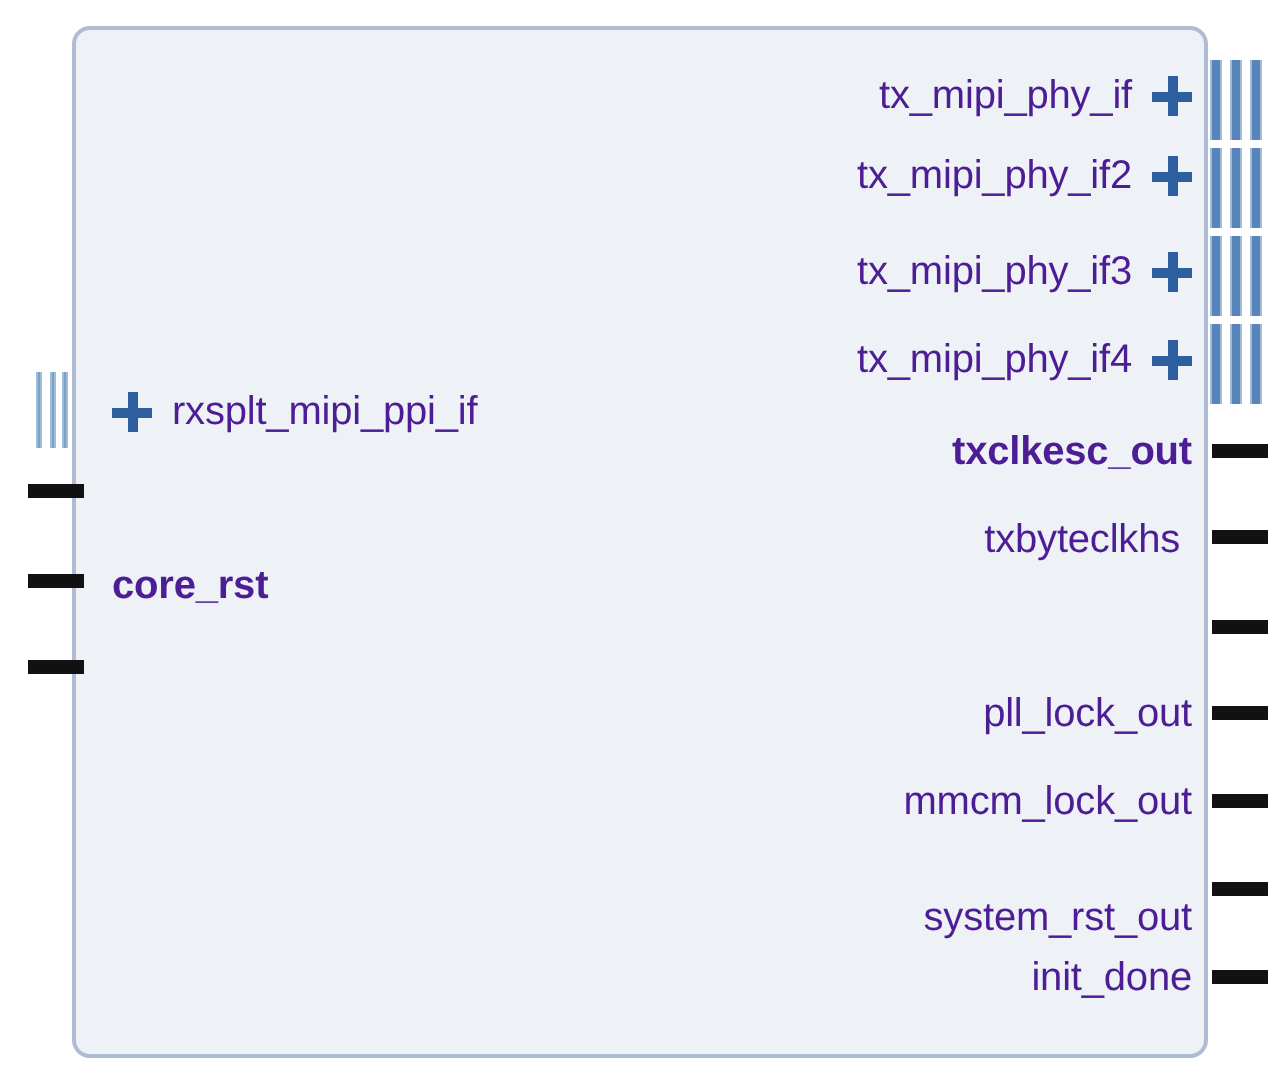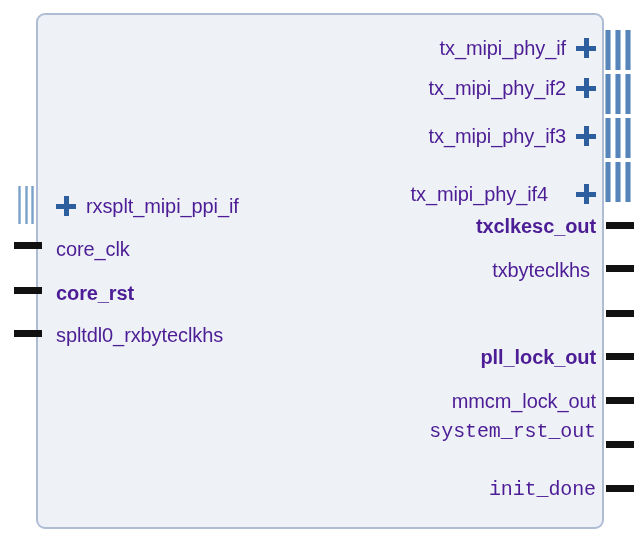--- a/index.html
+++ b/index.html
@@ -141,31 +141,25 @@
 
   <div class="pin-stub" style="left:14px; top:242px;"></div>
   <div class="pin-stub" style="left:14px; top:287px;"></div>
   <div class="pin-stub" style="left:14px; top:330px;"></div>
 
   <div class="port-row left" style="top:191px;">
     <span class="expander"></span>
     <span class="port-label">rxsplt_mipi_ppi_if</span>
   </div>
 
-  <div class="port-row left" style="top:234px; left:56px;">
-    <span class="port-label">core_clk</span>
-  </div>
 
   <div class="port-row left" style="top:278px; left:56px;font-weight:bold;">
     <span class="port-label">core_rst</span>
   </div>
 
-  <div class="port-row left" style="top:320px; left:56px;">
-    <span class="port-label">spltdl0_rxbyteclkhs</span>
-  </div>
 
   <div class="bus-connector" style="left:605px; top:30px;">
     <span class="bar"></span>
     <span class="bar"></span>
     <span class="bar"></span>
   </div>
   <div class="bus-connector" style="left:605px; top:74px;">
     <span class="bar"></span>
     <span class="bar"></span>
     <span class="bar"></span>
@@ -197,43 +191,43 @@
   <div class="port-row right" style="top:73px;">
     <span class="port-label">tx_mipi_phy_if2</span>
     <span class="expander"></span>
   </div>
 
   <div class="port-row right" style="top:121px;">
     <span class="port-label">tx_mipi_phy_if3</span>
     <span class="expander"></span>
   </div>
 
-  <div class="port-row right" style="top:179px;gap:18px;">
+  <div class="port-row right" style="top:165px;">
     <span class="port-label">tx_mipi_phy_if4</span>
     <span class="expander"></span>
   </div>
 
   <div class="port-row right" style="top:211px; right:42px;font-weight:bold;">
     <span class="port-label">txclkesc_out</span>
   </div>
 
   <div class="port-row right" style="top:255px; right:48px;">
     <span class="port-label">txbyteclkhs</span>
   </div>
 
 
-  <div class="port-row right" style="top:342px; right:42px;font-weight:bold;">
+  <div class="port-row right" style="top:342px; right:42px;">
     <span class="port-label">pll_lock_out</span>
   </div>
 
   <div class="port-row right" style="top:386px; right:42px;">
     <span class="port-label">mmcm_lock_out</span>
   </div>
 
-  <div class="port-row right" style="top:416px; right:42px;font-family:Liberation Mono, monospace;">
+  <div class="port-row right" style="top:444px; right:42px;">
     <span class="port-label">system_rst_out</span>
   </div>
 
-  <div class="port-row right" style="top:474px; right:42px;font-family:Liberation Mono, monospace;">
+  <div class="port-row right" style="top:474px; right:42px;">
     <span class="port-label">init_done</span>
   </div>
 
 </div>
 
 </body></html>

